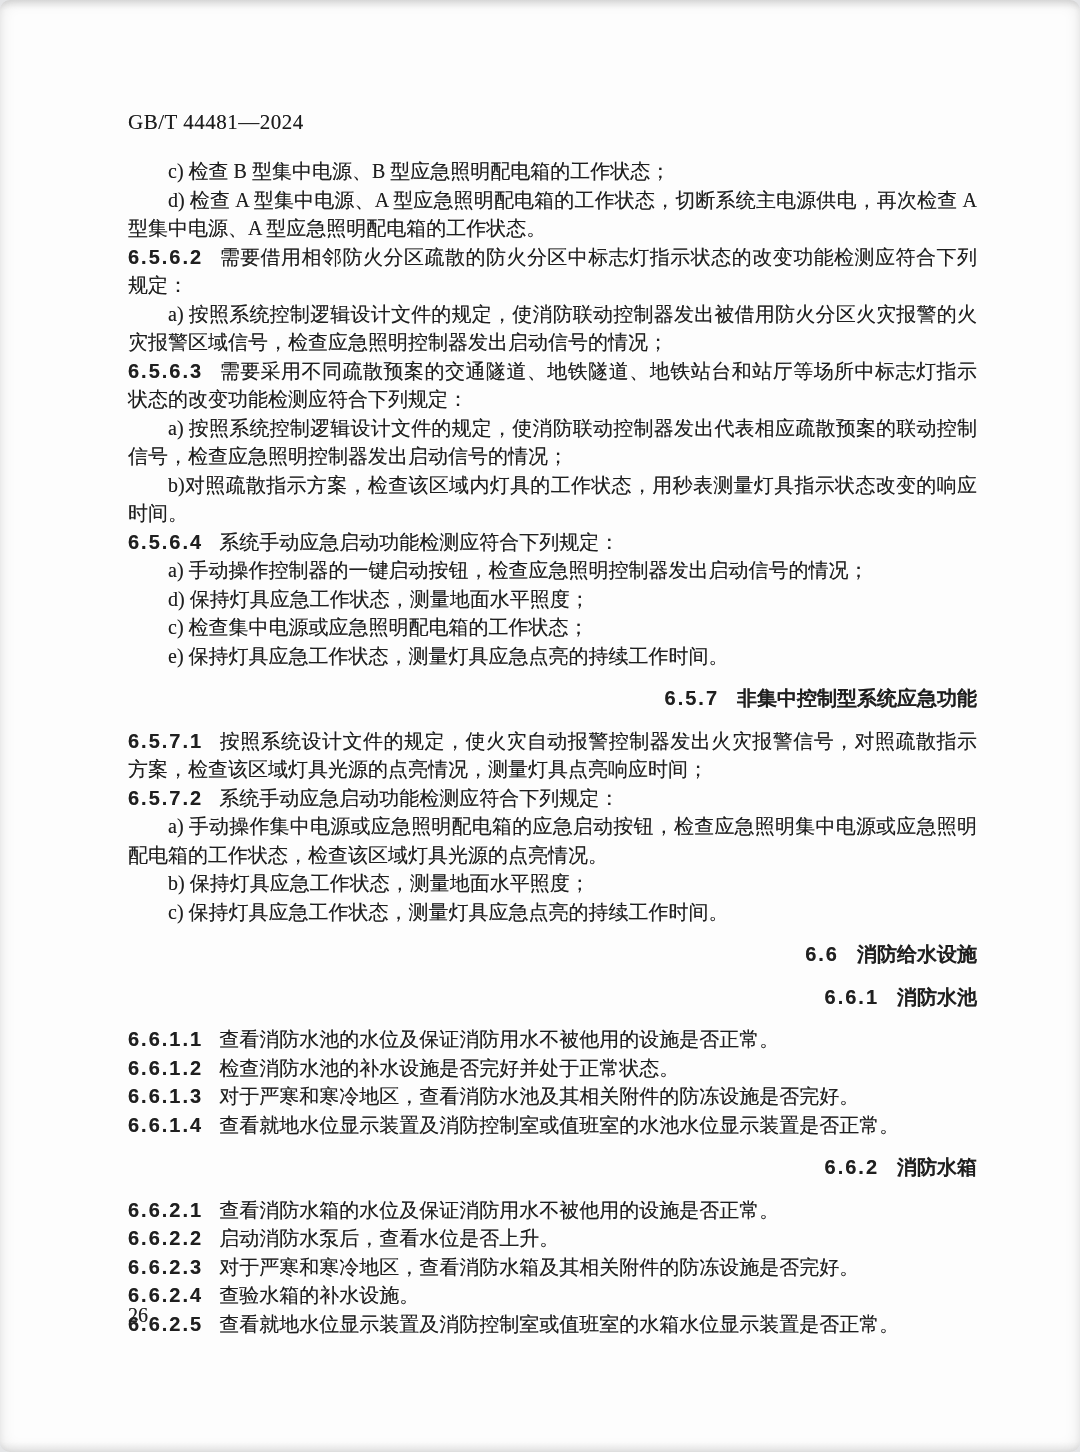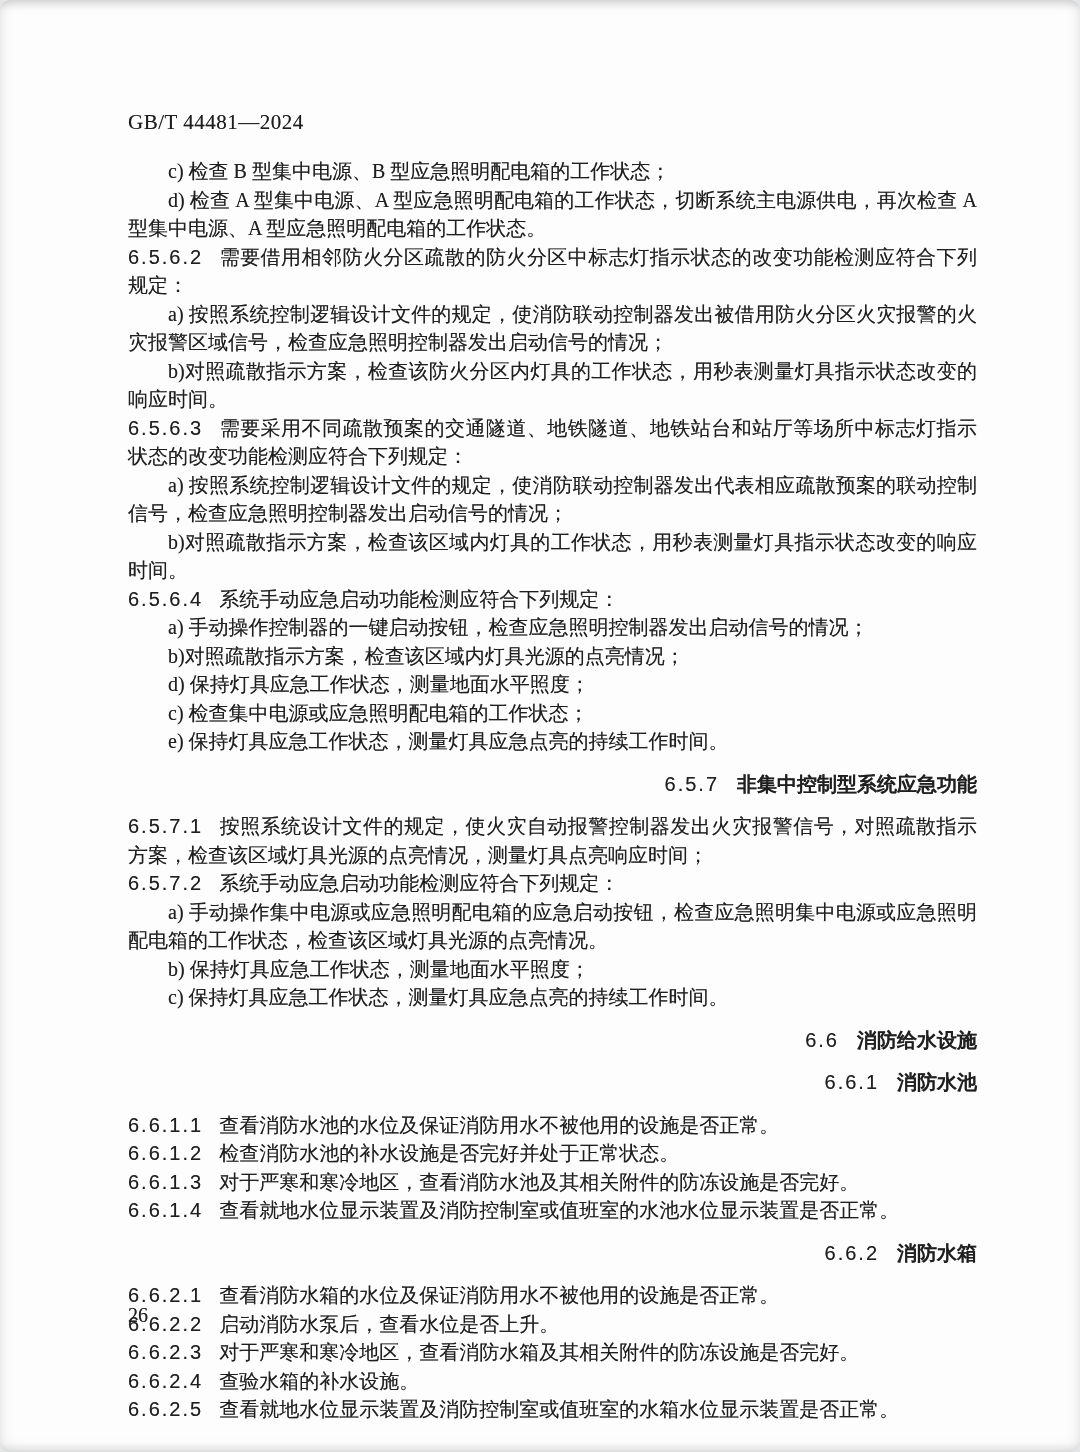--- a/index.html
+++ b/index.html
@@ -47,21 +47,21 @@
   }
   .doc-body p.heading {
     font-family: "Liberation Sans", "DejaVu Sans", sans-serif;
     font-weight: 700;
     margin: 14px 0;
     text-align: right;
     text-indent: 0;
   }
   .num {
     font-family: "Liberation Sans", "DejaVu Sans", sans-serif;
-    font-weight: 400;
+    font-weight: 700;
     font-style: normal;
     letter-spacing: 2px;
     margin-right: 16px;
   }
   .heading .num { margin-right: 18px; letter-spacing: 2px; }
   .page-number {
     position: absolute;
     top: 1304px;
     left: 128px;
     font-size: 20px;
@@ -81,27 +81,25 @@
 <div class="page">
   <div class="edge-shade-top"></div>
 
   <div class="doc-header">GB/T 44481—2024</div>
 
   <main class="doc-body">
       <p class="item"><span>c) 检查 B 型集中电源、B 型应急照明配电箱的工作状态；</span></p>
       <p class="item"><span>d) 检查 A 型集中电源、A 型应急照明配电箱的工作状态，切断系统主电源供电，再次检查 A 型集中电源、A 型应急照明配电箱的工作状态。</span></p>
       <p class="clause"><b class="num">6.5.6.2</b><span>需要借用相邻防火分区疏散的防火分区中标志灯指示状态的改变功能检测应符合下列规定：</span></p>
       <p class="item"><span>a) 按照系统控制逻辑设计文件的规定，使消防联动控制器发出被借用防火分区火灾报警的火灾报警区域信号，检查应急照明控制器发出启动信号的情况；</span></p>
-      <p class="item"><span>b)对照疏散指示方案，检查该防火分区内灯具的工作状态，用秒表测量灯具指示状态改变的响应时间。</span></p>
       <p class="clause"><b class="num">6.5.6.3</b><span>需要采用不同疏散预案的交通隧道、地铁隧道、地铁站台和站厅等场所中标志灯指示状态的改变功能检测应符合下列规定：</span></p>
       <p class="item"><span>a) 按照系统控制逻辑设计文件的规定，使消防联动控制器发出代表相应疏散预案的联动控制信号，检查应急照明控制器发出启动信号的情况；</span></p>
       <p class="item"><span>b)对照疏散指示方案，检查该区域内灯具的工作状态，用秒表测量灯具指示状态改变的响应时间。</span></p>
       <p class="clause"><b class="num">6.5.6.4</b><span>系统手动应急启动功能检测应符合下列规定：</span></p>
       <p class="item"><span>a) 手动操作控制器的一键启动按钮，检查应急照明控制器发出启动信号的情况；</span></p>
-      <p class="item"><span>b)对照疏散指示方案，检查该区域内灯具光源的点亮情况；</span></p>
       <p class="item"><span>d) 保持灯具应急工作状态，测量地面水平照度；</span></p>
       <p class="item"><span>c) 检查集中电源或应急照明配电箱的工作状态；</span></p>
       <p class="item"><span>e) 保持灯具应急工作状态，测量灯具应急点亮的持续工作时间。</span></p>
       <p class="heading"><b class="num">6.5.7</b><span>非集中控制型系统应急功能</span></p>
       <p class="clause"><b class="num">6.5.7.1</b><span>按照系统设计文件的规定，使火灾自动报警控制器发出火灾报警信号，对照疏散指示方案，检查该区域灯具光源的点亮情况，测量灯具点亮响应时间；</span></p>
       <p class="clause"><b class="num">6.5.7.2</b><span>系统手动应急启动功能检测应符合下列规定：</span></p>
       <p class="item"><span>a) 手动操作集中电源或应急照明配电箱的应急启动按钮，检查应急照明集中电源或应急照明配电箱的工作状态，检查该区域灯具光源的点亮情况。</span></p>
       <p class="item"><span>b) 保持灯具应急工作状态，测量地面水平照度；</span></p>
       <p class="item"><span>c) 保持灯具应急工作状态，测量灯具应急点亮的持续工作时间。</span></p>
       <p class="heading"><b class="num">6.6</b><span>消防给水设施</span></p>

